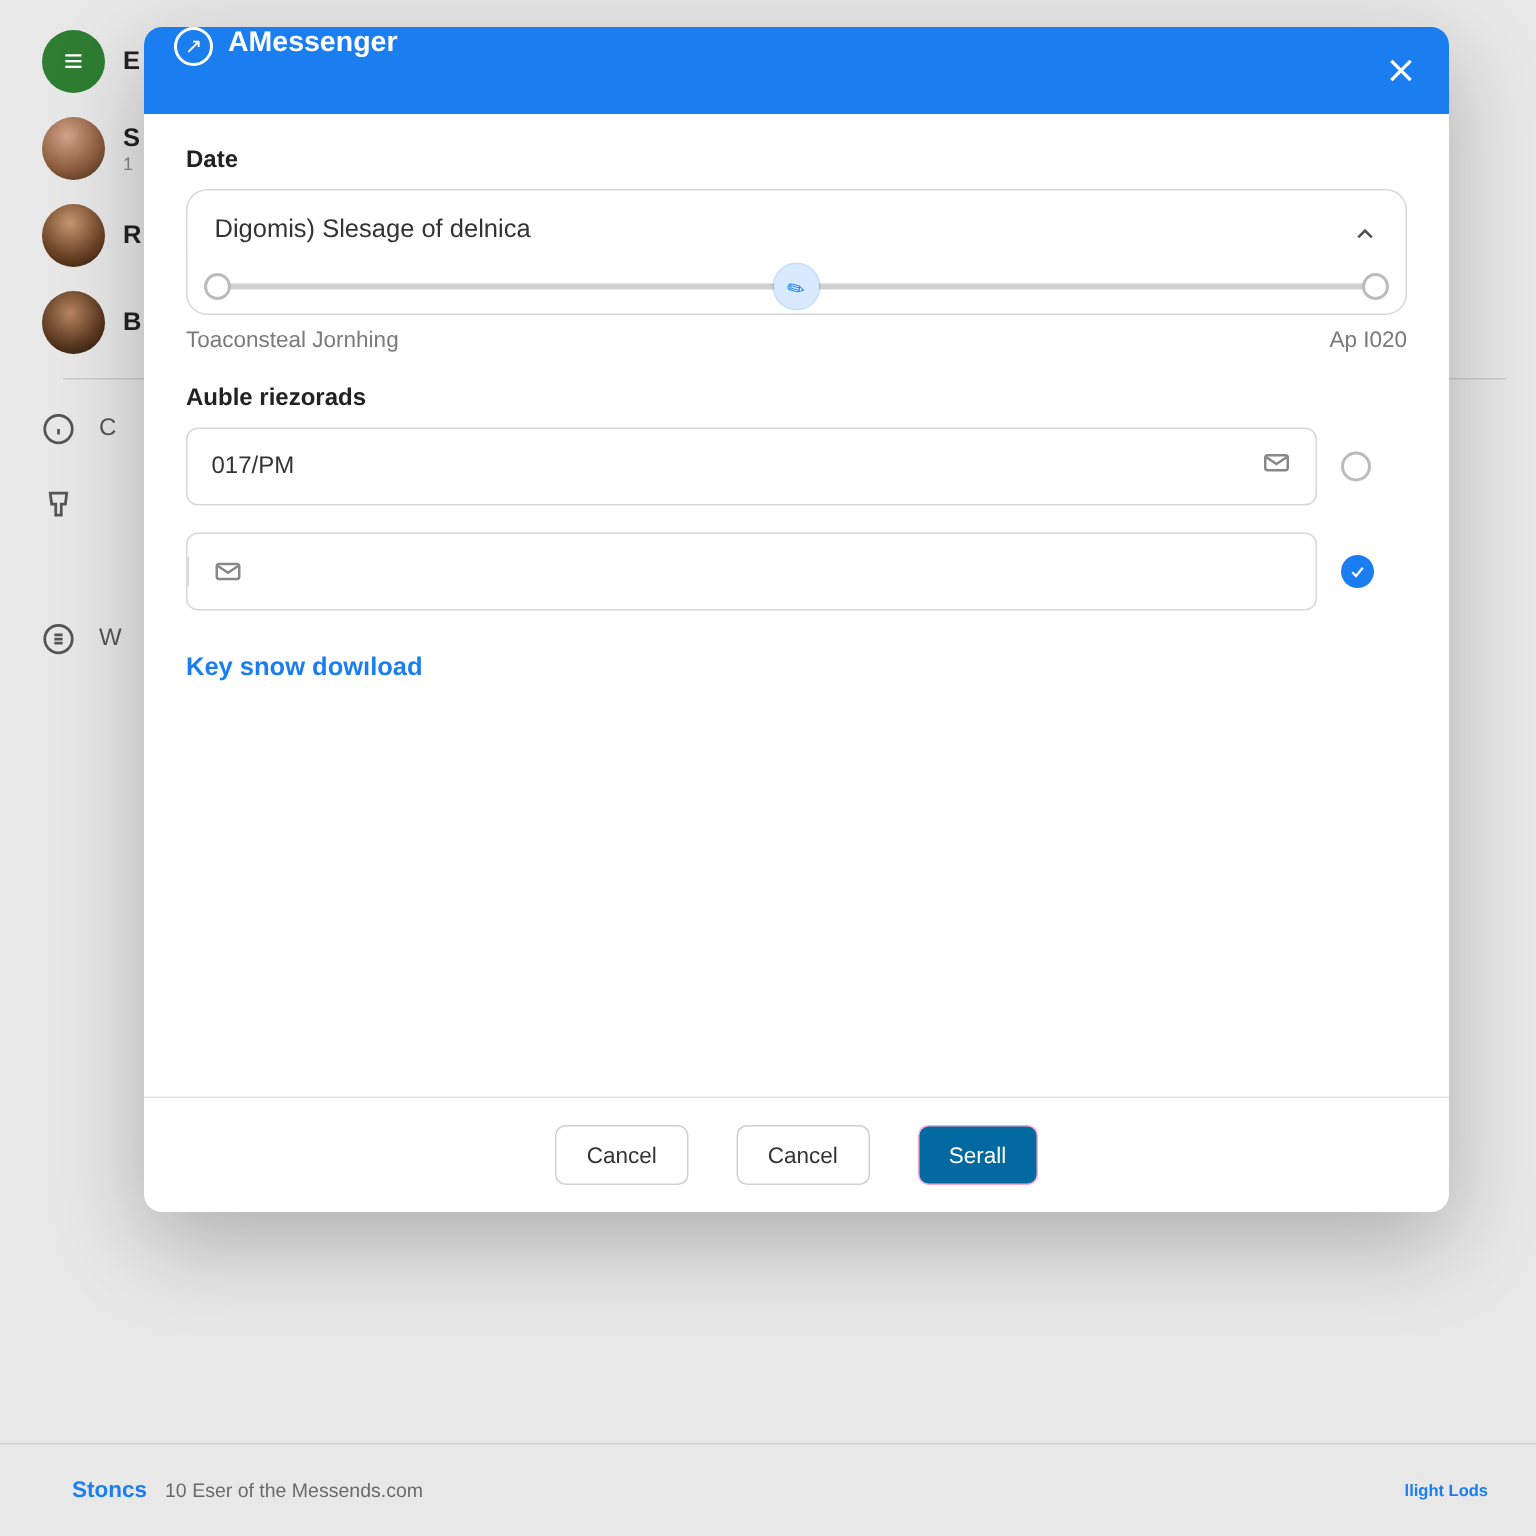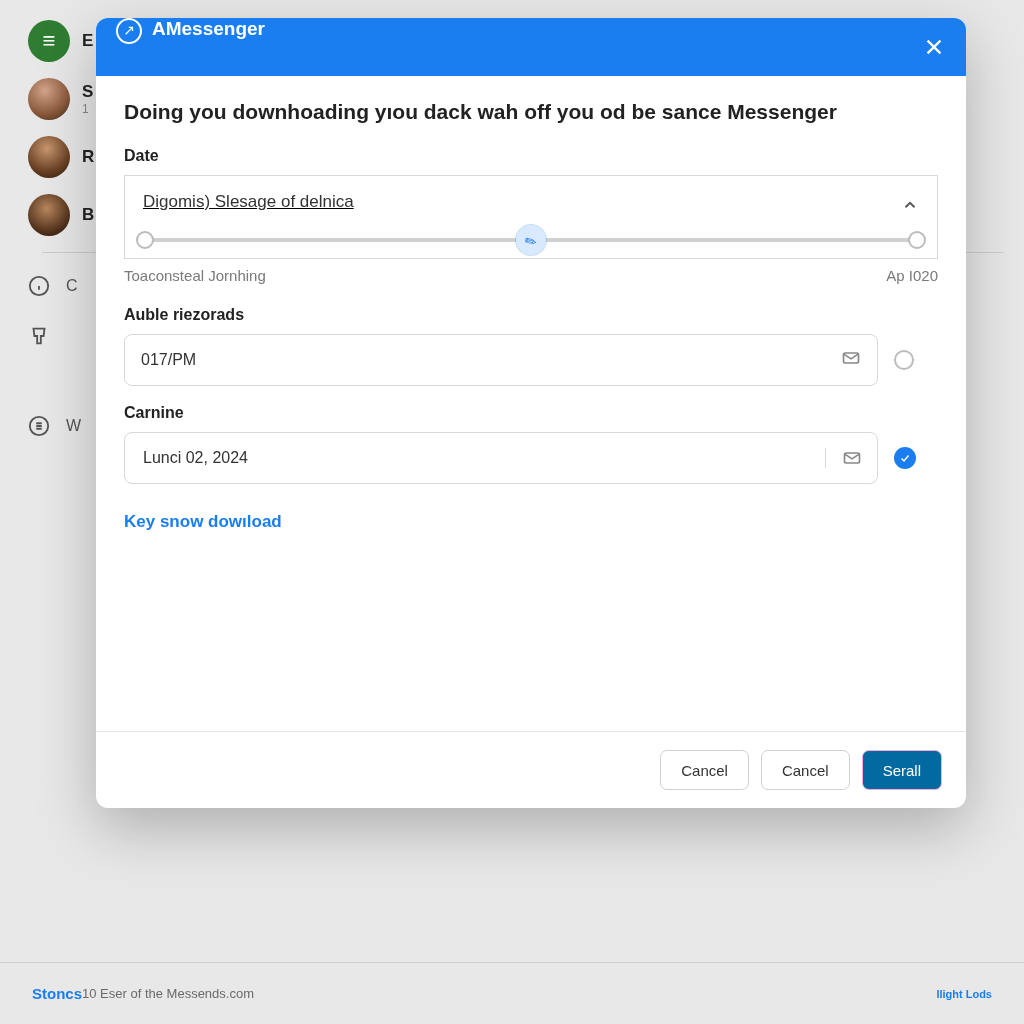--- a/index.html
+++ b/index.html
@@ -31,21 +31,21 @@
 .modal-header-icon::after { content: "↗"; font-size: 14px; transform: translateY(-1px); }
 .modal-title { font-size: 19px; font-weight: 600; }
 .modal-close { position: absolute; right: 18px; top: 50%; transform: translateY(-50%); width: 28px; height: 28px; display: flex; align-items: center; justify-content: center; cursor: pointer; color: #fff; }
 .modal-close svg { width: 22px; height: 22px; }
 
 .modal-body { flex: 1; padding: 22px 28px; overflow: auto; }
 .modal-heading { font-size: 21px; font-weight: 700; color: #222; margin-bottom: 22px; line-height: 1.3; }
 
 .field-label { font-size: 16px; font-weight: 600; color: #222; margin-bottom: 10px; }
 
-.date-range-box { border: 1px solid #d8d8d8; border-radius: 0; padding: 16px 18px 8px 18px; position: relative; margin-bottom: 4px; text-decoration: underline; }
+.date-range-box { border: 1px solid #d8d8d8; border-radius: 14px; padding: 16px 18px 8px 18px; position: relative; margin-bottom: 4px; }
 .date-range-text { font-size: 17px; color: #333; margin-bottom: 18px; }
 .chevron-up { position: absolute; right: 18px; top: 20px; }
 .chevron-up svg { width: 18px; height: 18px; stroke: #555; }
 
 
 .slider { position: relative; height: 20px; margin: 0 2px; }
 .slider-track { position: absolute; top: 50%; left: 0; right: 0; height: 4px; background: #d0d0d0; border-radius: 2px; transform: translateY(-50%); }
 .slider-handle { position: absolute; top: 50%; width: 18px; height: 18px; background: #fff; border: 2px solid #bcbcbc; border-radius: 50%; transform: translate(-50%, -50%); }
 .slider-handle.left { left: 0; }
 .slider-handle.right { left: 100%; }
@@ -63,27 +63,27 @@
 .input-icon-right svg { width: 20px; height: 20px; }
 .input-icon-seg { width: 52px; border-left: 1px solid #d8d8d8; display: flex; align-items: center; justify-content: center; color: #888; }
 .input-icon-seg svg { width: 20px; height: 20px; }
 
 .radio { width: 20px; height: 20px; border: 2px solid #bcbcbc; border-radius: 50%; flex-shrink: 0; }
 .check-badge { width: 22px; height: 22px; background: #1a7ef0; border-radius: 50%; display: flex; align-items: center; justify-content: center; flex-shrink: 0; }
 .check-badge svg { width: 12px; height: 12px; }
 
 .download-link { color: #1a7ef0; font-weight: 600; font-size: 17px; margin-top: 10px; display: inline-block; }
 
-.modal-footer { border-top: 1px solid #e4e4e4; padding: 18px 24px; display: flex; justify-content: flex-end; gap: 12px; }
+.modal-footer { border-top: 1px solid #e4e4e4; padding: 18px 24px; display: flex; justify-content: center; gap: 32px; }
 .btn { height: 40px; padding: 0 20px; border-radius: 7px; font-size: 15px; font-weight: 500; cursor: pointer; display: inline-flex; align-items: center; }
 .btn-secondary { background: #fff; border: 1px solid #d0d0d0; color: #333; }
 .btn-primary { background: #0369a1; border: 1px solid #f9a8d4; color: #fff; }
 
 
-.bottom-bar { position: absolute; left: 0; right: 0; bottom: 0; height: 62px; border-top: 1px solid #cfcfcf; display: flex; align-items: center; padding: 0 32px 0 32px; gap: 0; background: #e8e8e8; }
+.bottom-bar { position: absolute; left: 0; right: 0; bottom: 0; height: 62px; border-top: 1px solid #cfcfcf; display: flex; align-items: center; padding: 0 32px 0 48px; gap: 12px; background: #e8e8e8; }
 .bottom-link { color: #1a7ef0; font-weight: 600; font-size: 15px; }
 .bottom-text { color: #6a6a6a; font-size: 13px; }
 .bottom-right { margin-left: auto; color: #1a7ef0; font-weight: 600; font-size: 11px; }
 </style>
 </head>
 <body>
 
 <div class="bg-sidebar">
   <div class="contact-row">
     <div class="avatar green"></div>
@@ -151,21 +151,20 @@
       <span class="modal-title">AMessenger</span>
       <span class="modal-close">
         <svg viewBox="0 0 24 24" stroke="#fff" stroke-width="2.5" fill="none">
             <line x1="5" y1="5" x2="19" y2="19"></line>
             <line x1="19" y1="5" x2="5" y2="19"></line>
           </svg>
       </span>
     </div>
 
     <div class="modal-body">
-      <div class="modal-heading">Doing you downhoading yıou dack wah off you od be sance Messenger</div>
 
       <div class="field-label">Date</div>
       <div class="date-range-box">
         <div class="date-range-text">Digomis) Slesage of delnica</div>
         <span class="chevron-up">
           <svg viewBox="0 0 24 24" fill="none" stroke-width="2.5">
               <polyline points="6 15 12 9 18 15"></polyline>
             </svg>
         </span>
         <div class="slider">
@@ -189,24 +188,22 @@
           <span class="input-icon-right">
             <svg viewBox="0 0 24 24" fill="none" stroke="#888" stroke-width="2">
                 <rect x="3" y="6" width="18" height="12" rx="2"></rect>
                 <polyline points="3 7 12 13 21 7"></polyline>
               </svg>
           </span>
         </div>
         <span class="radio"></span>
       </div>
 
-      <div class="field-label">Carnine</div>
       <div class="input-row">
         <div class="input-box segmented" style="max-width: 754px;">
-          <span class="input-value seg">Lunci 02, 2024</span>
           <span class="input-icon-seg">
             <svg viewBox="0 0 24 24" fill="none" stroke="#888" stroke-width="2">
                 <rect x="3" y="6" width="18" height="12" rx="2"></rect>
                 <polyline points="3 7 12 13 21 7"></polyline>
               </svg>
           </span>
         </div>
         <span class="check-badge">
           <svg viewBox="0 0 24 24" fill="none" stroke="#fff" stroke-width="3">
               <polyline points="5 13 10 18 19 7"></polyline>

